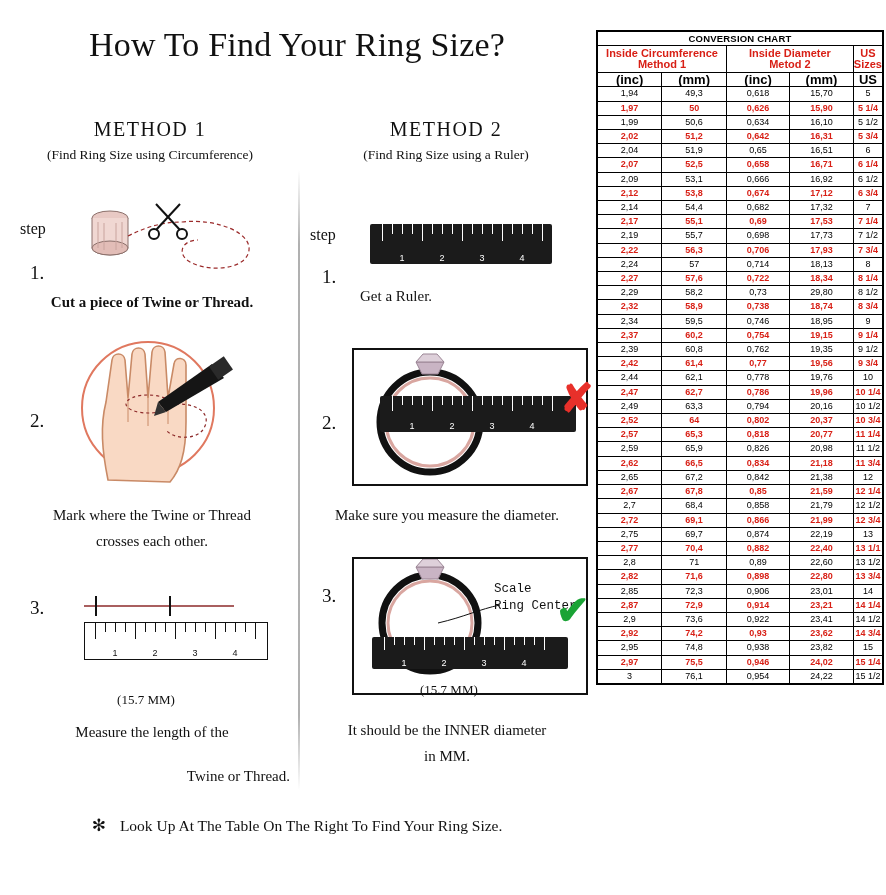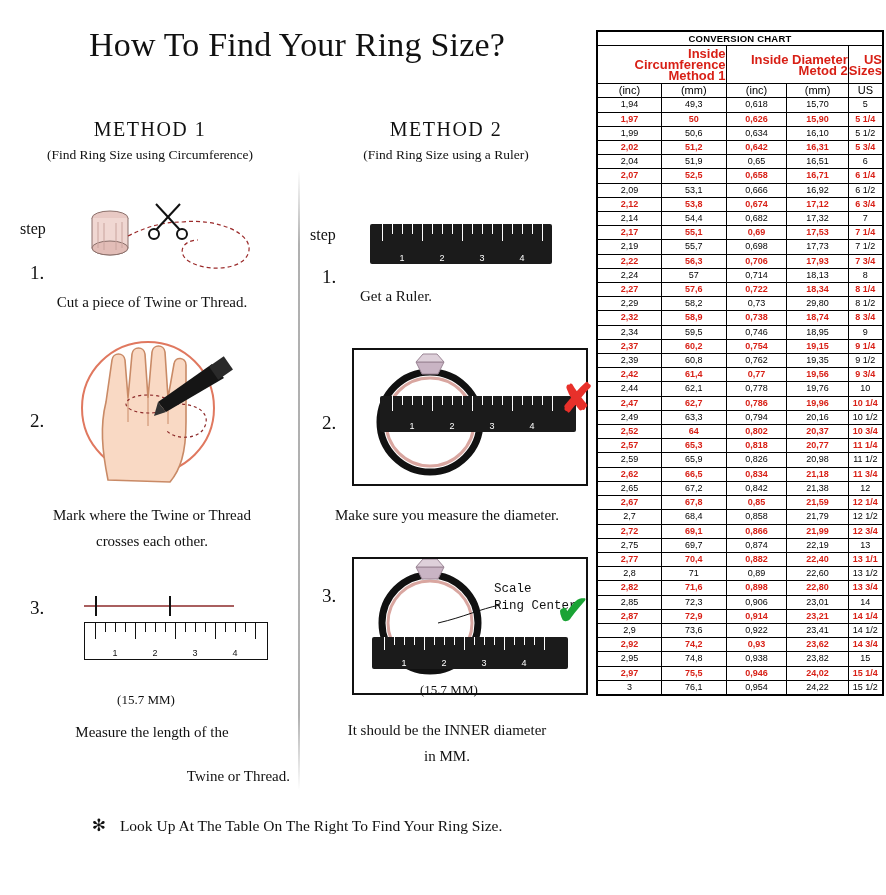--- a/index.html
+++ b/index.html
@@ -105,23 +105,23 @@
     font-size:9px;
     padding:0;
     height:13.2px;
     line-height:13.2px;
     font-family:"Liberation Sans", sans-serif;
   }
   .ct .hdr-main{
     font-size:9.5px;font-weight:bold;color:#000;letter-spacing:.2px;
   }
   .ct .hdr-red{
-    font-size:13px;font-weight:bold;color:#d81f15;line-height:11px;height:auto;padding:2px 0;text-align:right;
-  }
-  .ct .hdr-unit{font-size:11px;font-weight:normal;color:#000;margin-left:32px;}
+    font-size:11px;font-weight:bold;color:#d81f15;line-height:11px;height:auto;padding:2px 0;
+  }
+  .ct .hdr-unit{font-size:13px;font-weight:bold;color:#000;margin-left:32px;}
   .row-red td{color:#d81f15;font-weight:bold;}
   .row-blk td{color:#000;}
   .w1{width:24%;}
   .w2{width:24%;}
   .w3{width:24%;}
   .w4{width:24%;}
   .w5{width:19%;}
 </style>
 </head>
 <body>
@@ -158,21 +158,21 @@
 
         <g stroke="#111" stroke-width="2" fill="none">
           <line x1="78" y1="8" x2="102" y2="34"></line>
           <line x1="102" y1="8" x2="78" y2="34"></line>
           <circle cx="76" cy="38" r="5"></circle>
           <circle cx="104" cy="38" r="5"></circle>
         </g>
       </svg>
     </div>
 
-    <div class="cap" style="left:14px;top:292px;width:276px;">Cut a piece of  Twine or Thread.</div>
+    <div class="cap" style="left:14px;top:292px;width:276px;font-weight:bold;">Cut a piece of  Twine or Thread.</div>
 
     <div class="stepnum" style="left:30px;top:410px;">2.</div>
 
     <div class="hand-wrap" style="left:62px;top:330px;width:212px;height:160px;">
       <svg width="212" height="160" viewBox="0 0 212 160">
         <circle cx="86" cy="78" r="66" fill="none" stroke="#e0785f" stroke-width="2"></circle>
 
         <path d="M46 150 C 40 120, 38 96, 44 72 L 50 30 C 51 22, 62 22, 63 30 L 66 68
                  L 70 24 C 71 16, 82 16, 83 24 L 86 68
                  L 90 22 C 91 14, 102 14, 103 22 L 106 68

